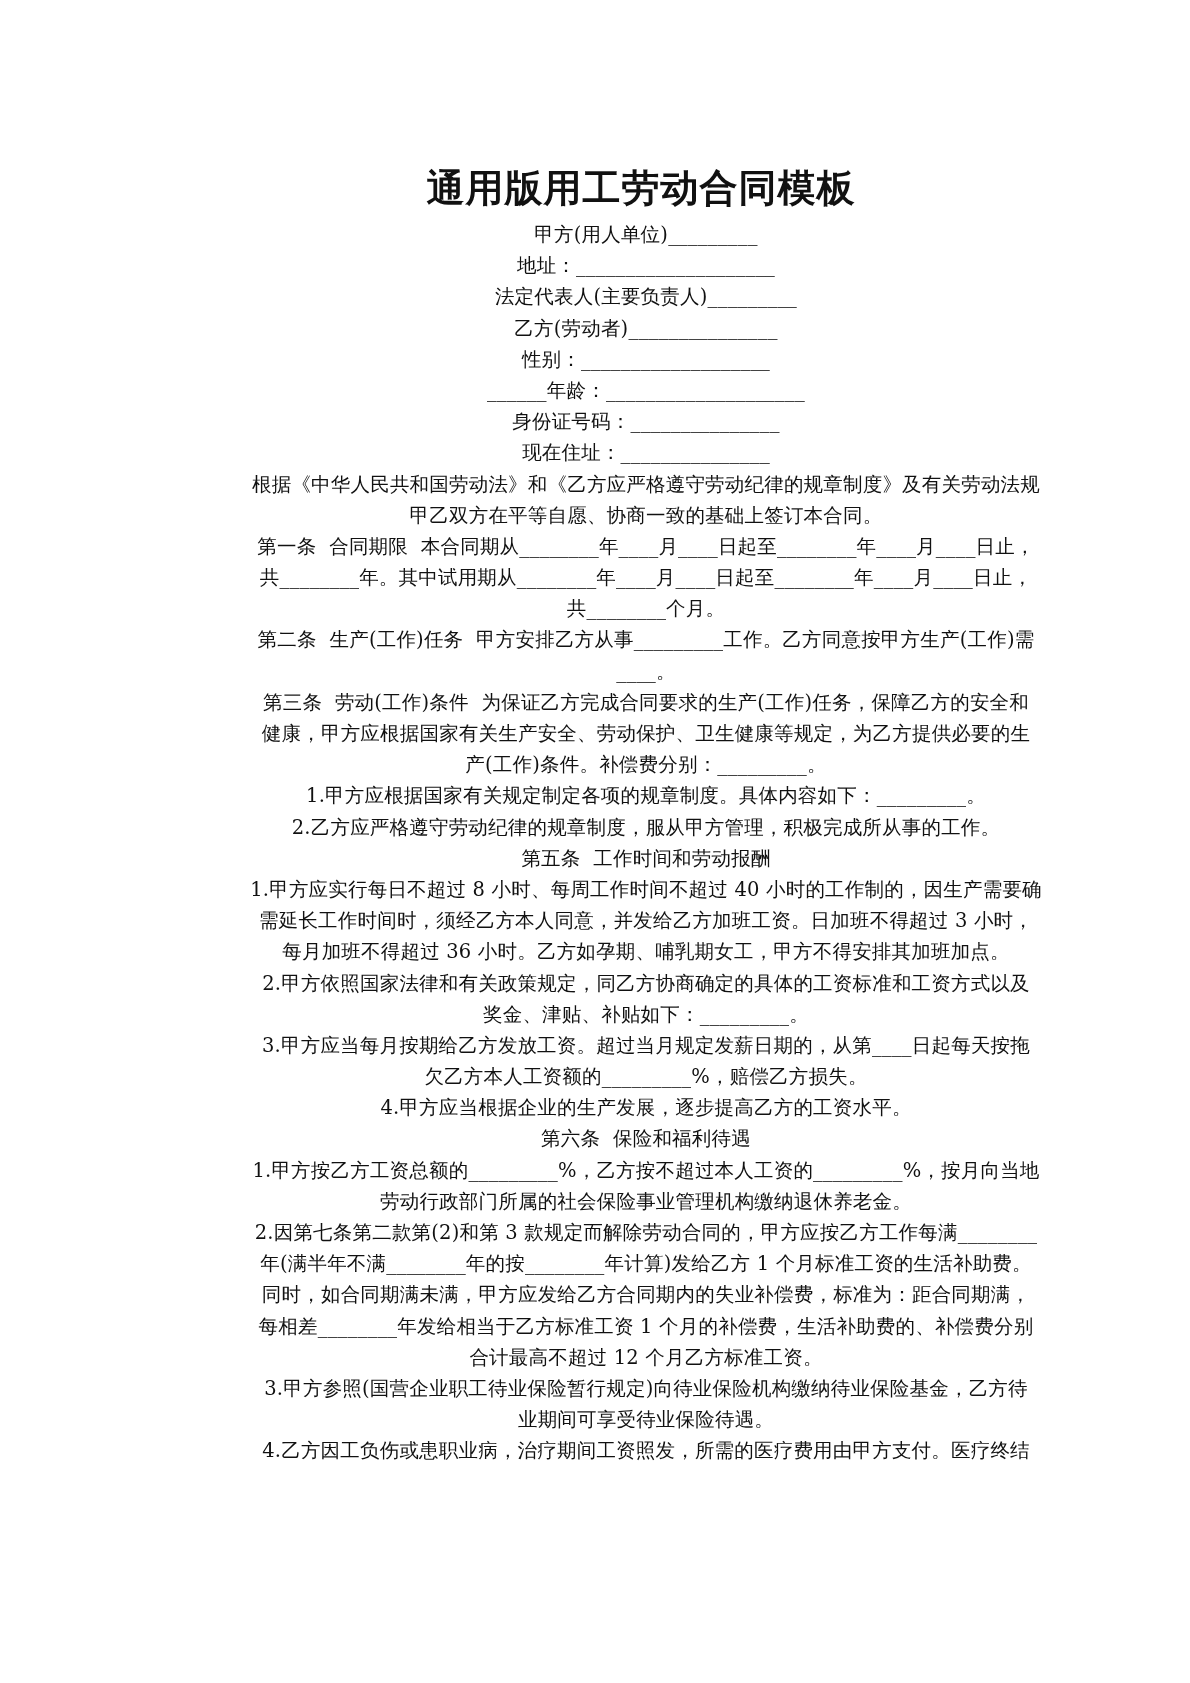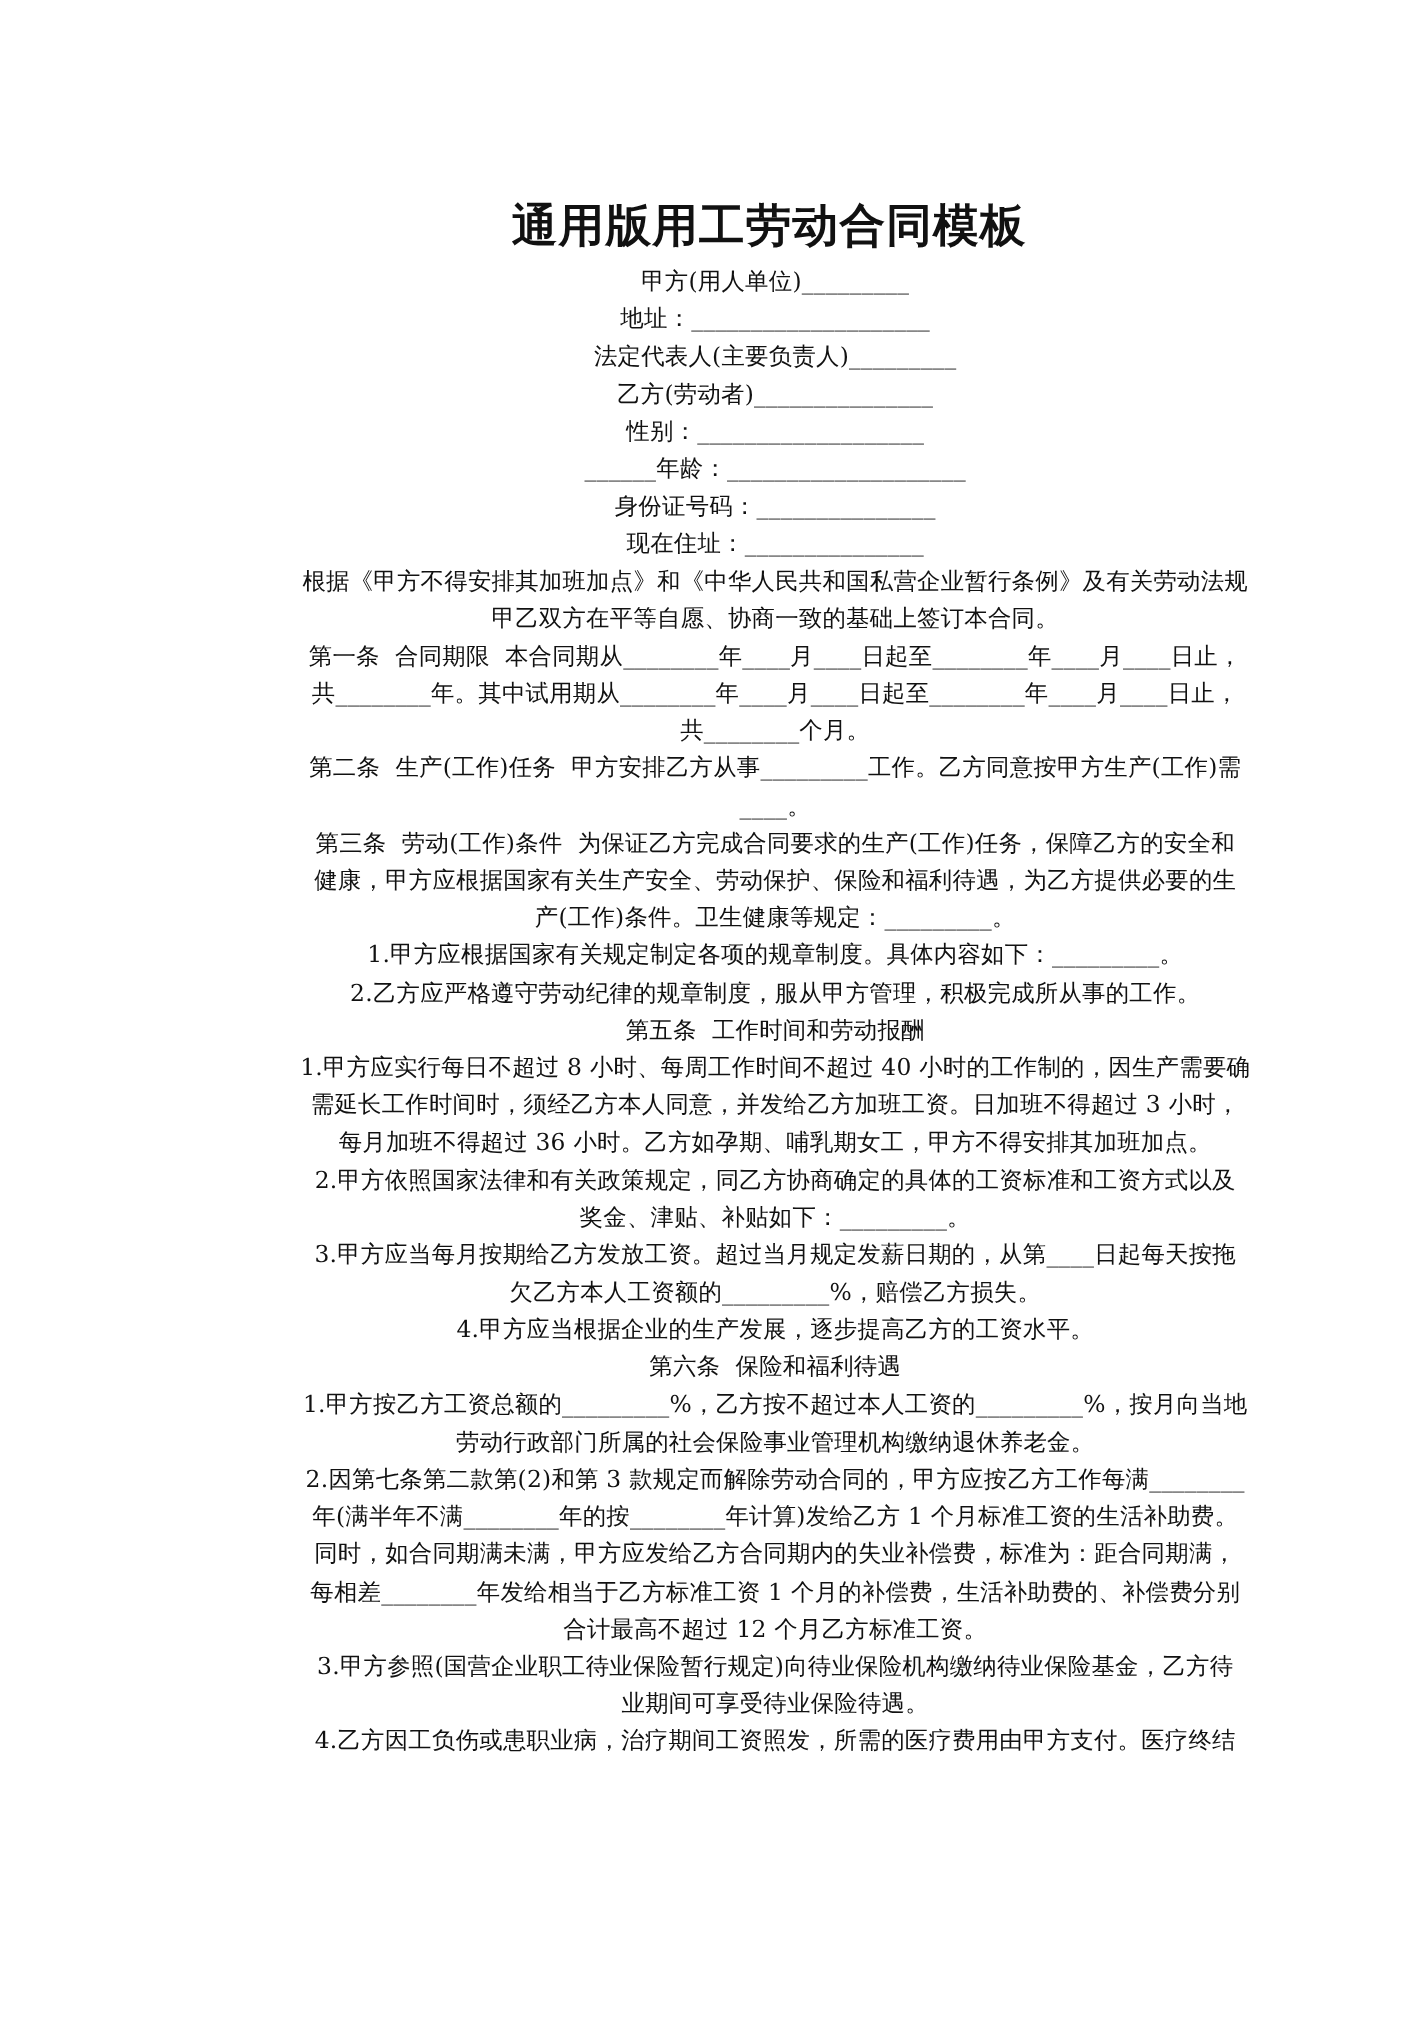--- a/index.html
+++ b/index.html
@@ -19,30 +19,30 @@
   <div class="title">通用版用工劳动合同模板</div>
   <div class="body">
     <div class="line">甲方(用人单位)_________</div>
     <div class="line">地址：____________________</div>
     <div class="line">法定代表人(主要负责人)_________</div>
     <div class="line">乙方(劳动者)_______________</div>
     <div class="line">性别：___________________</div>
     <div class="line">______年龄：____________________</div>
     <div class="line">身份证号码：_______________</div>
     <div class="line">现在住址：_______________</div>
-    <div class="line">根据《甲方不得安排其加班加点》和《中华人民共和国私营企业暂行条例》及有关劳动法规</div>
+    <div class="line">根据《中华人民共和国劳动法》和《乙方应严格遵守劳动纪律的规章制度》及有关劳动法规</div>
     <div class="line">甲乙双方在平等自愿、协商一致的基础上签订本合同。</div>
     <div class="line">第一条  合同期限  本合同期从________年____月____日起至________年____月____日止，</div>
     <div class="line">共________年。其中试用期从________年____月____日起至________年____月____日止，</div>
     <div class="line">共________个月。</div>
     <div class="line">第二条  生产(工作)任务  甲方安排乙方从事_________工作。乙方同意按甲方生产(工作)需</div>
     <div class="line">____。</div>
     <div class="line">第三条  劳动(工作)条件  为保证乙方完成合同要求的生产(工作)任务，保障乙方的安全和</div>
-    <div class="line">健康，甲方应根据国家有关生产安全、劳动保护、保险和福利待遇，为乙方提供必要的生</div>
-    <div class="line">产(工作)条件。卫生健康等规定：_________。</div>
+    <div class="line">健康，甲方应根据国家有关生产安全、劳动保护、卫生健康等规定，为乙方提供必要的生</div>
+    <div class="line">产(工作)条件。补偿费分别：_________。</div>
     <div class="line">1.甲方应根据国家有关规定制定各项的规章制度。具体内容如下：_________。</div>
     <div class="line">2.乙方应严格遵守劳动纪律的规章制度，服从甲方管理，积极完成所从事的工作。</div>
     <div class="line">第五条  工作时间和劳动报酬</div>
     <div class="line">1.甲方应实行每日不超过 8 小时、每周工作时间不超过 40 小时的工作制的，因生产需要确</div>
     <div class="line">需延长工作时间时，须经乙方本人同意，并发给乙方加班工资。日加班不得超过 3 小时，</div>
     <div class="line">每月加班不得超过 36 小时。乙方如孕期、哺乳期女工，甲方不得安排其加班加点。</div>
     <div class="line">2.甲方依照国家法律和有关政策规定，同乙方协商确定的具体的工资标准和工资方式以及</div>
     <div class="line">奖金、津贴、补贴如下：_________。</div>
     <div class="line">3.甲方应当每月按期给乙方发放工资。超过当月规定发薪日期的，从第____日起每天按拖</div>
     <div class="line">欠乙方本人工资额的_________%，赔偿乙方损失。</div>

